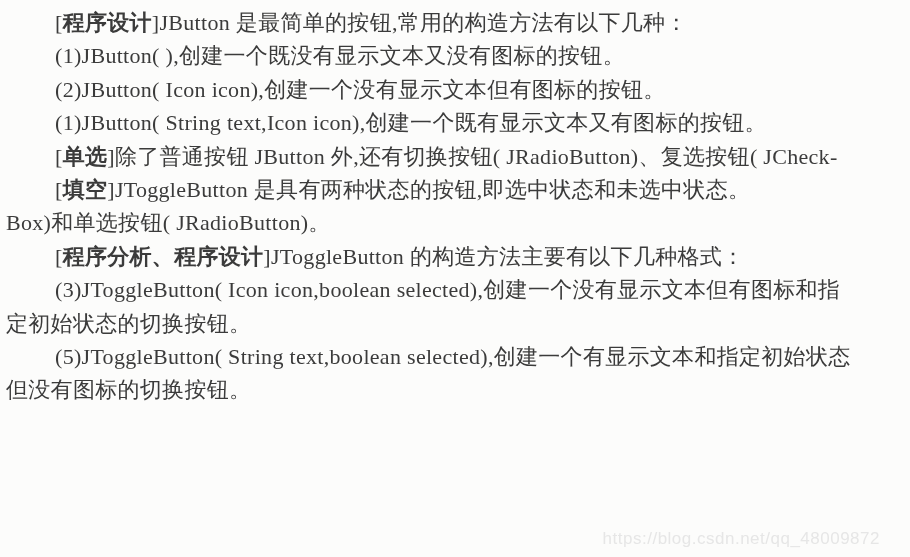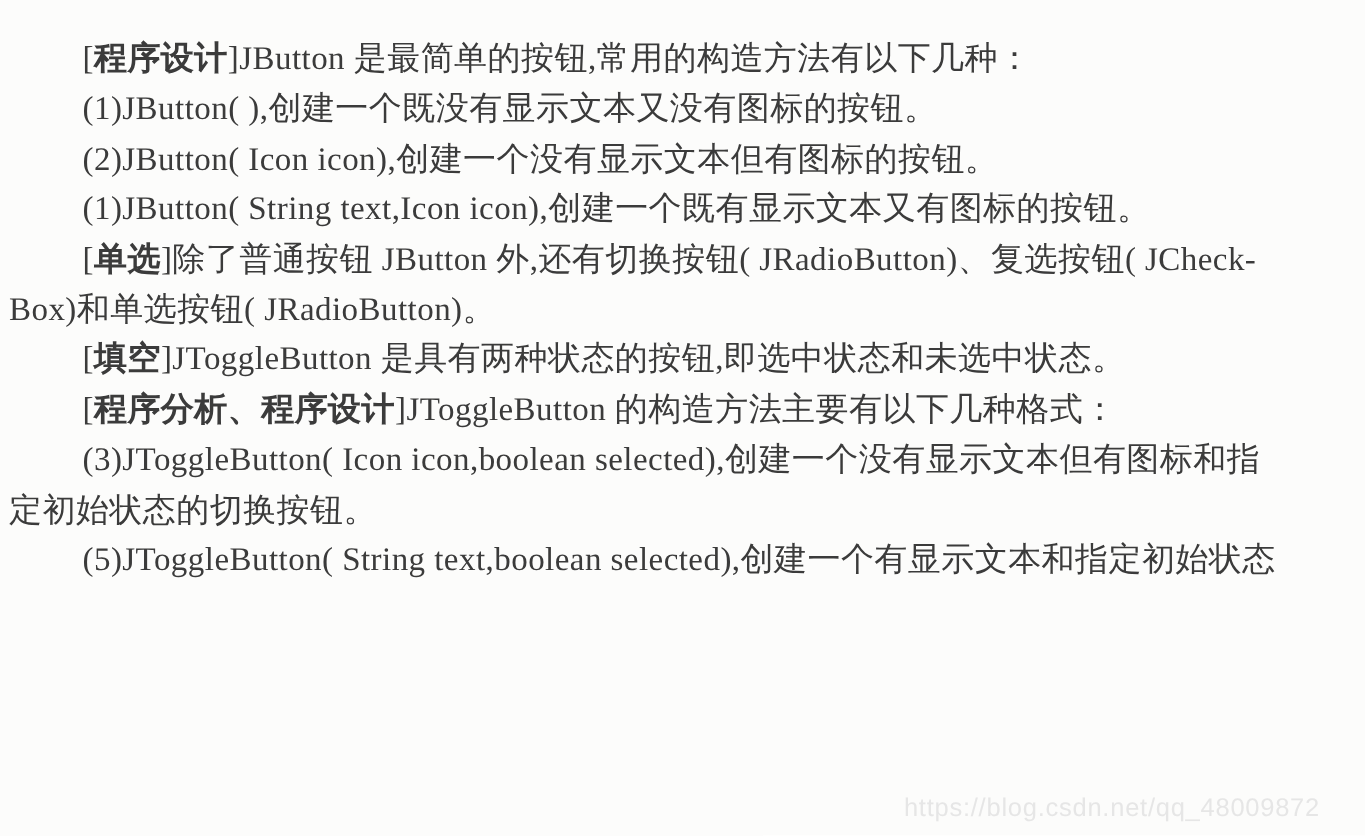--- a/index.html
+++ b/index.html
@@ -16,21 +16,20 @@
     font-family: "Liberation Serif", "DejaVu Serif", serif;
     color: #3b3b3b;
     font-size: 22px;
     letter-spacing: 0.3px;
   }
   .doc {
     position: absolute;
     top: 6px;
     left: 0;
     width: 910px;
-    margin-top: 16px;
   }
   .line {
     height: 33.4px;
     line-height: 33.4px;
     white-space: nowrap;
     padding-left: 6px;
   }
   .line.indent {
     padding-left: 55px;
   }
@@ -54,21 +53,22 @@
 </head>
 <body>
 
 <div class="page">
   <div class="doc" id="doc">
       <div class="line indent"><span>[</span><span class="bold">程序设计</span><span>]JButton 是最简单的按钮,常用的构造方法有以下几种：</span></div>
       <div class="line indent"><span>(1)JButton( ),创建一个既没有显示文本又没有图标的按钮。</span></div>
       <div class="line indent"><span>(2)JButton( Icon icon),创建一个没有显示文本但有图标的按钮。</span></div>
       <div class="line indent"><span>(1)JButton( String text,Icon icon),创建一个既有显示文本又有图标的按钮。</span></div>
       <div class="line indent"><span>[</span><span class="bold">单选</span><span>]除了普通按钮 JButton 外,还有</span><span class="underline">切换按钮</span><span>( JRadioButton)、</span><span class="underline">复选按钮</span><span>( JCheck-</span></div>
+      <div class="line indent"><span>[</span><span class="bold">填空</span><span>]JToggleButton 是具有两种状态的按钮,即</span><span class="underline">选中状态</span><span>和</span><span class="underline">未选中状态</span><span>。</span></div>
       <div class="line"><span>Box)和</span><span class="underline">单选按钮</span><span>( JRadioButton)。</span></div>
-      <div class="line indent"><span>[</span><span class="bold">填空</span><span>]JToggleButton 是具有两种状态的按钮,即</span><span class="underline">选中状态</span><span>和</span><span class="underline">未选中状态</span><span>。</span></div>
       <div class="line indent"><span>[</span><span class="bold">程序分析、程序设计</span><span>]JToggleButton 的构造方法主要有以下几种格式：</span></div>
       <div class="line indent"><span>(3)JToggleButton( Icon icon,boolean selected),创建一个没有显示文本但有图标和指</span></div>
       <div class="line"><span>定初始状态的切换按钮。</span></div>
       <div class="line indent"><span>(5)JToggleButton( String text,boolean selected),创建一个有显示文本和指定初始状态</span></div>
+      <div class="line"><span>但没有图标的切换按钮。</span></div>
     </div>
   <div class="watermark">https://blog.csdn.net/qq_48009872</div>
 </div>
 
 </body></html>

